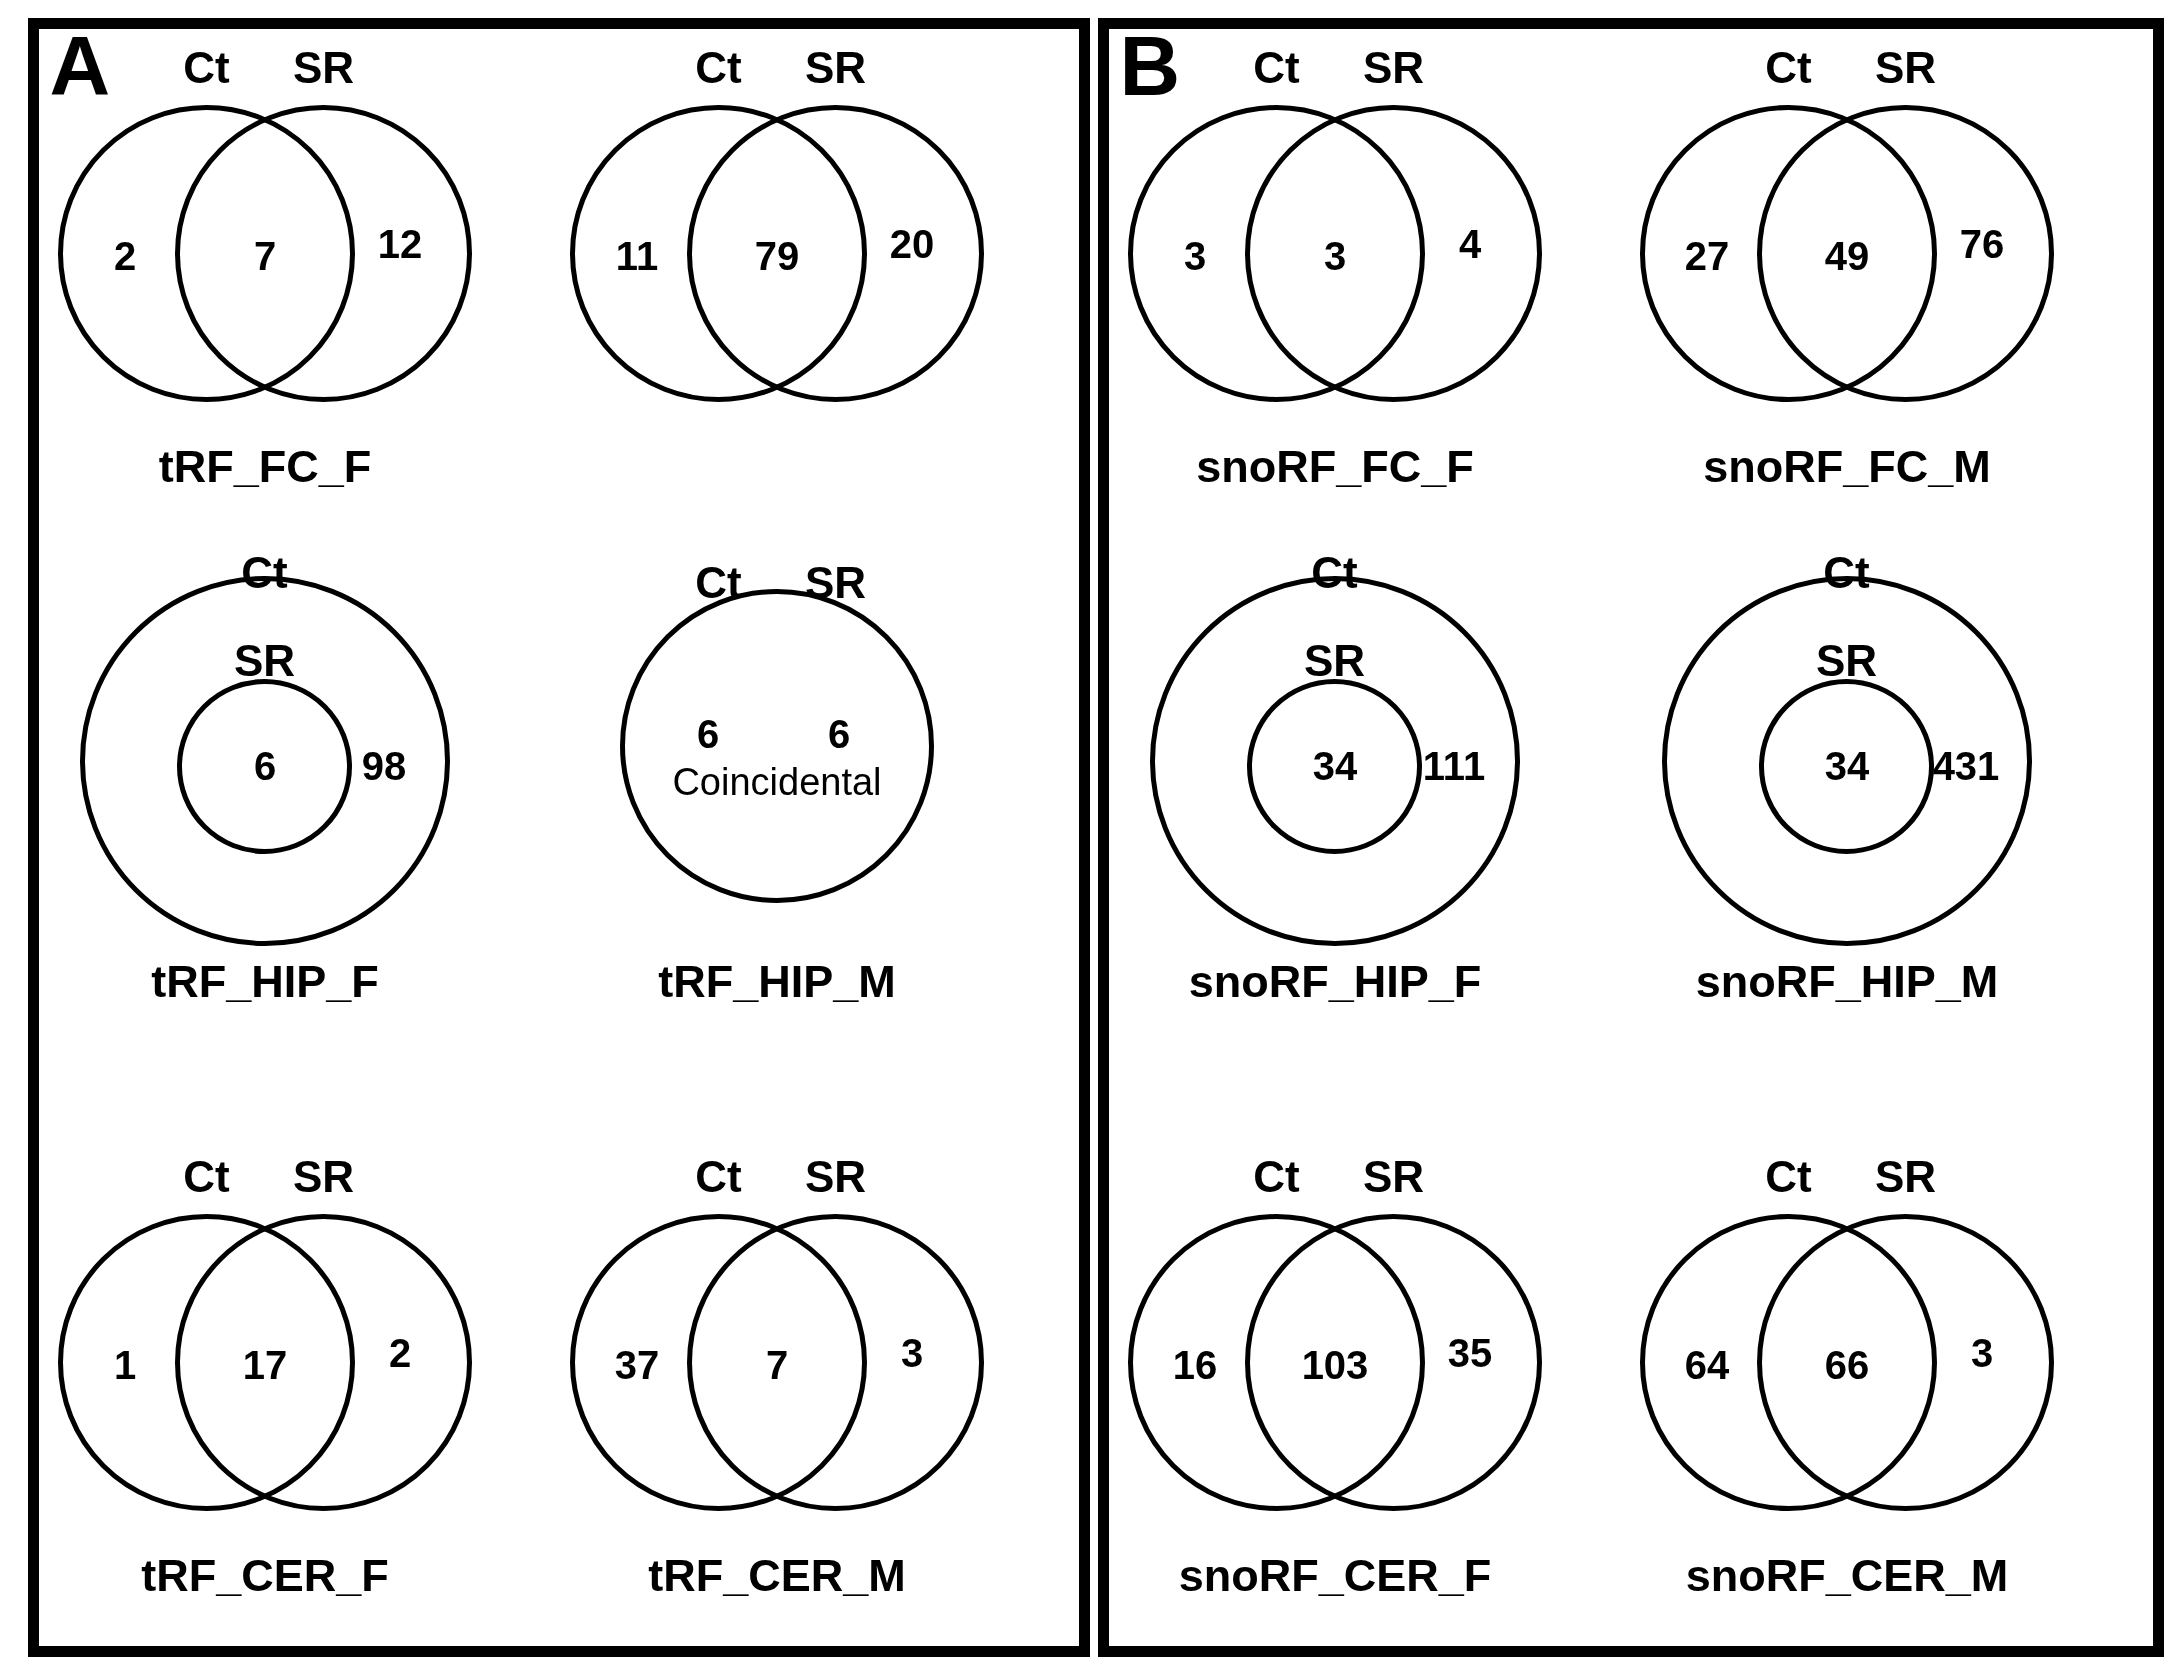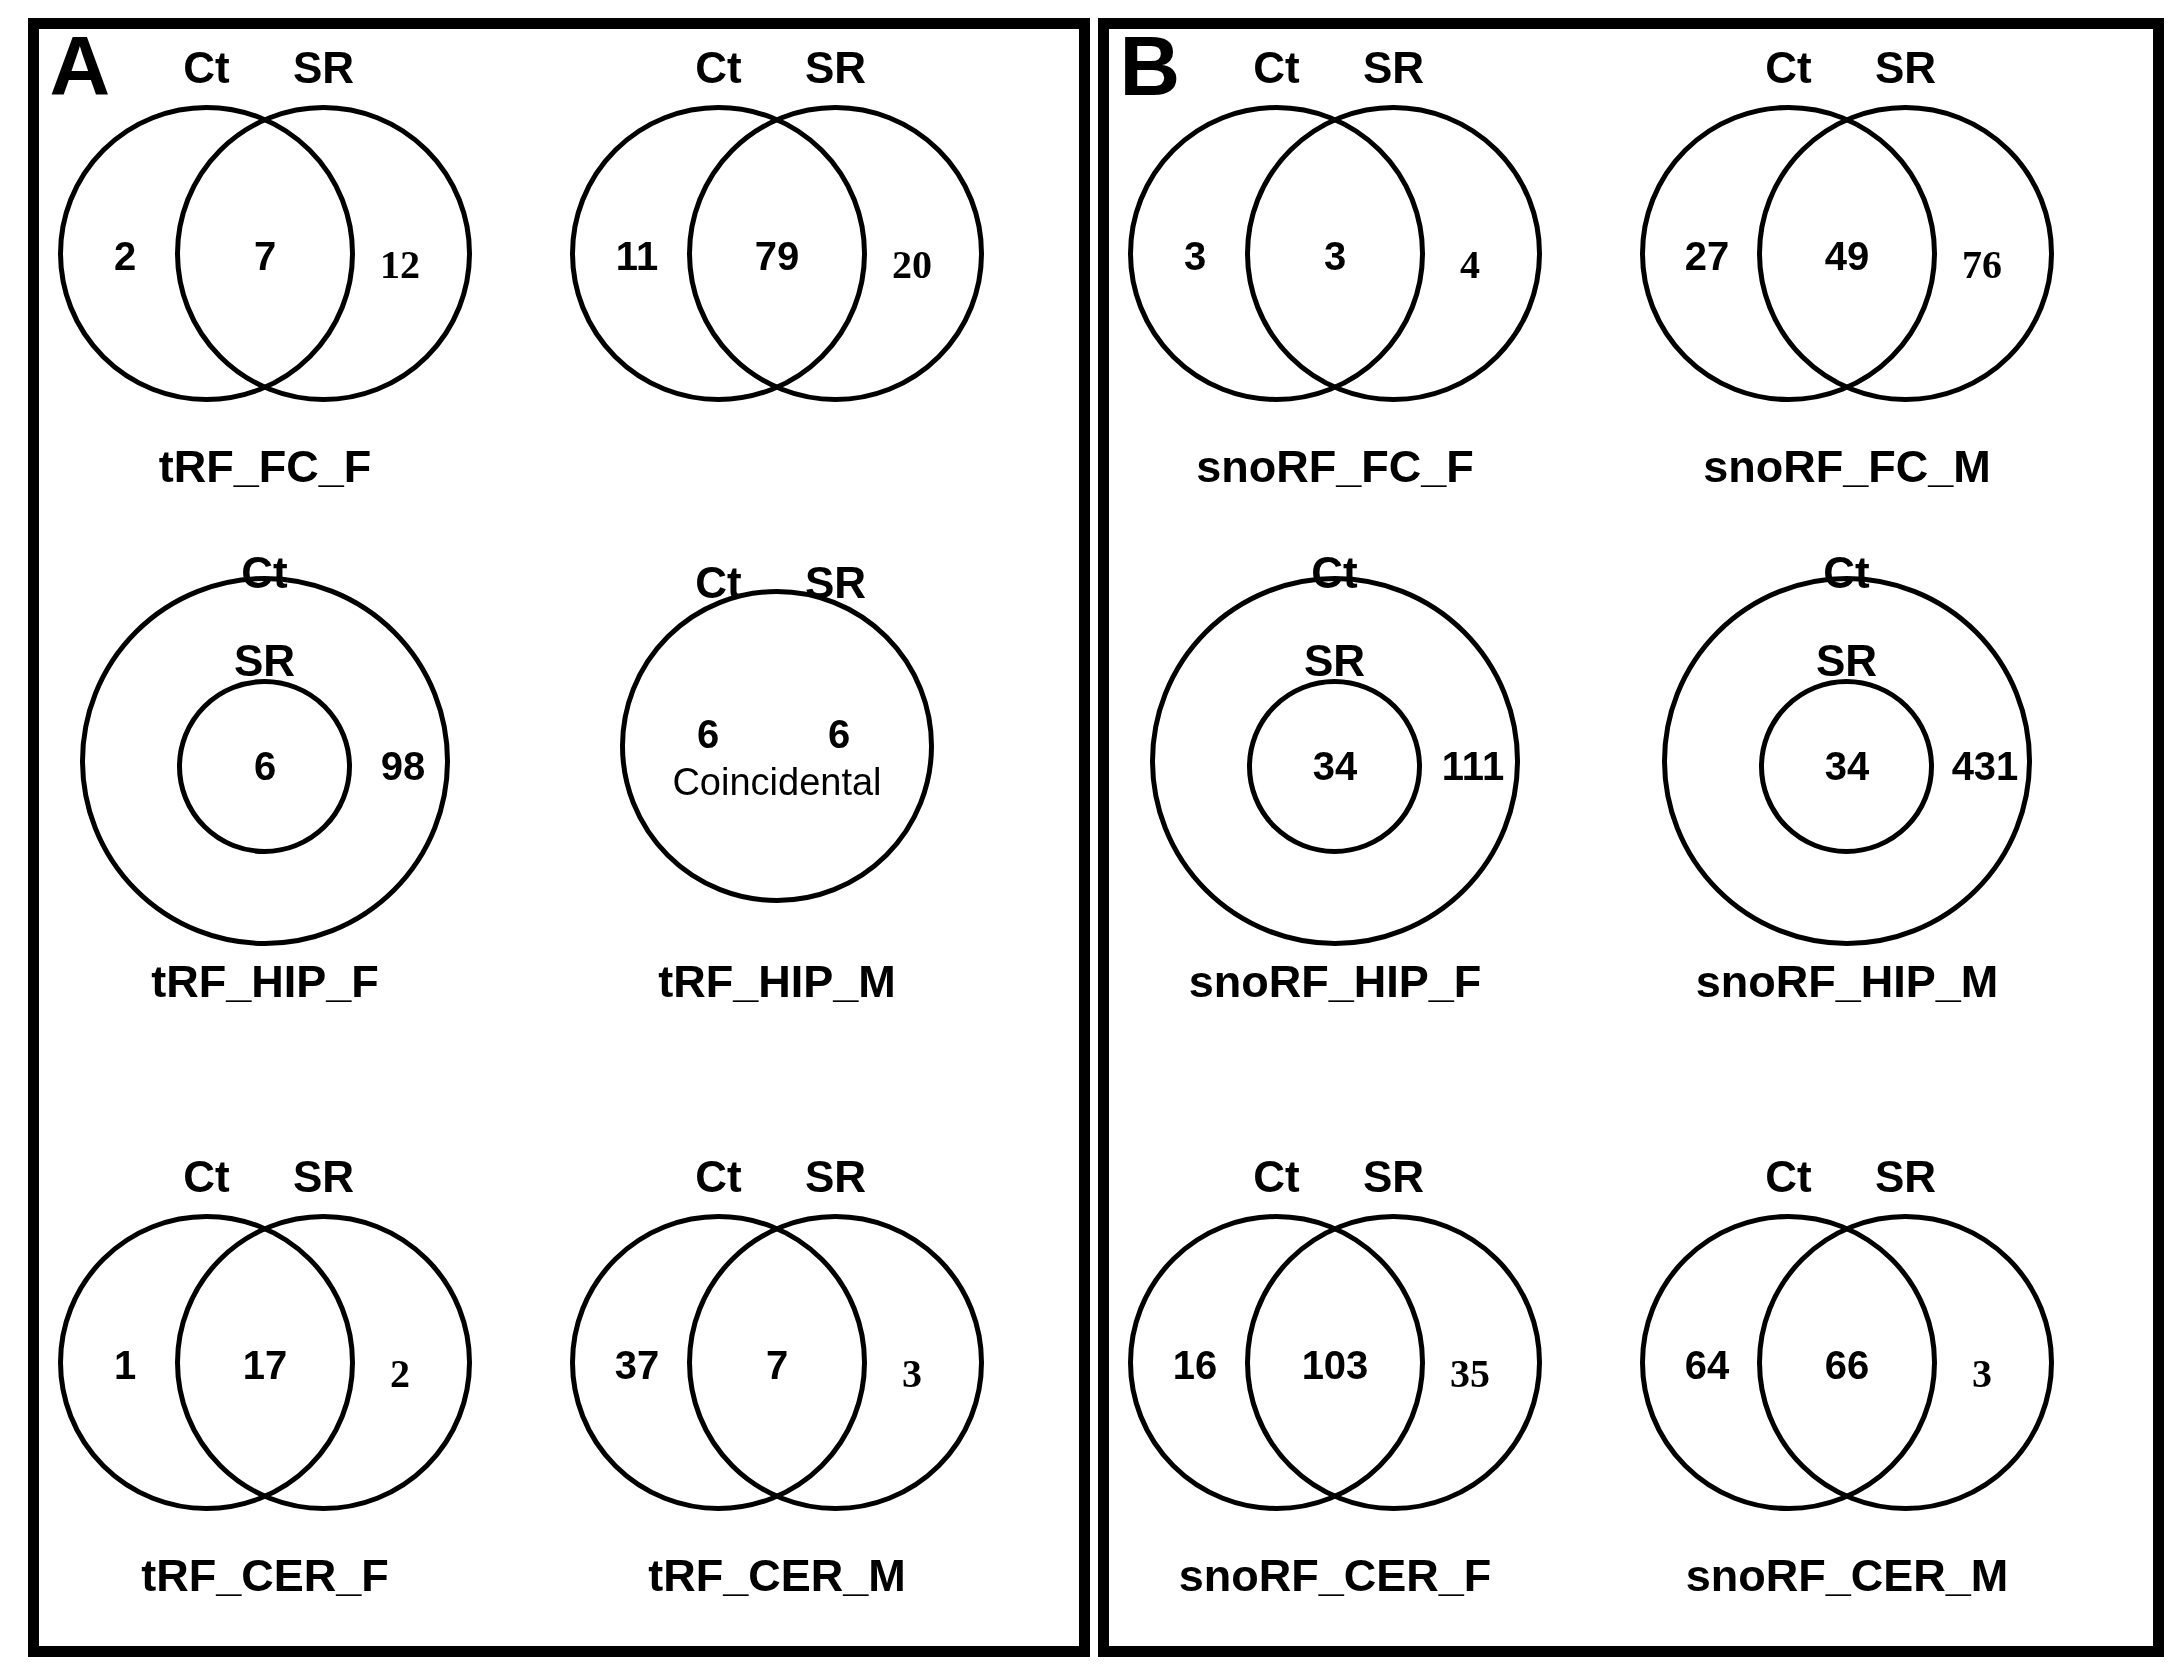--- a/index.html
+++ b/index.html
@@ -78,24 +78,24 @@
     position: absolute;
     width: 148px;
     height: 45px;
     line-height: 45px;
     text-align: center;
     font-size: 40px;
     font-weight: bold;
   }
   .num-l { left: 57px;  top: 192px; }
   .num-m { left: 197px; top: 192px; }
-  .num-r { left: 332px; top: 200px; font-family: Liberation Serif, serif; }
+  .num-r { left: 332px; top: 180px; }
 
   .num-inner { left: 197px; top: 187px; }
-  .num-outer { left: 335px; top: 187px; }
+  .num-outer { left: 316px; top: 187px; }
 
   .num-s1 { left: 128px; top: 155px; }
   .num-s2 { left: 259px; top: 155px; }
   .note {
     position: absolute;
     left: 0;
     top: 204px;
     width: 542px;
     text-align: center;
     font-size: 38px;

